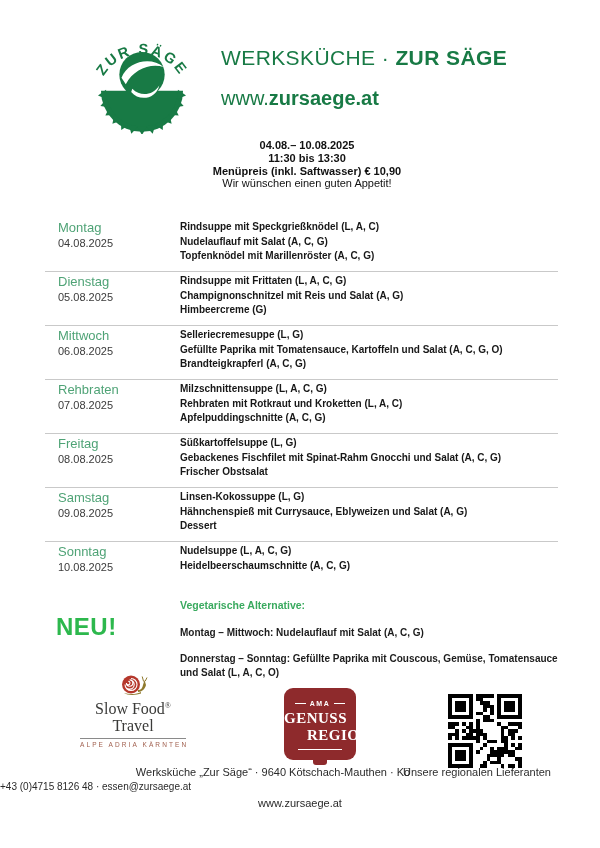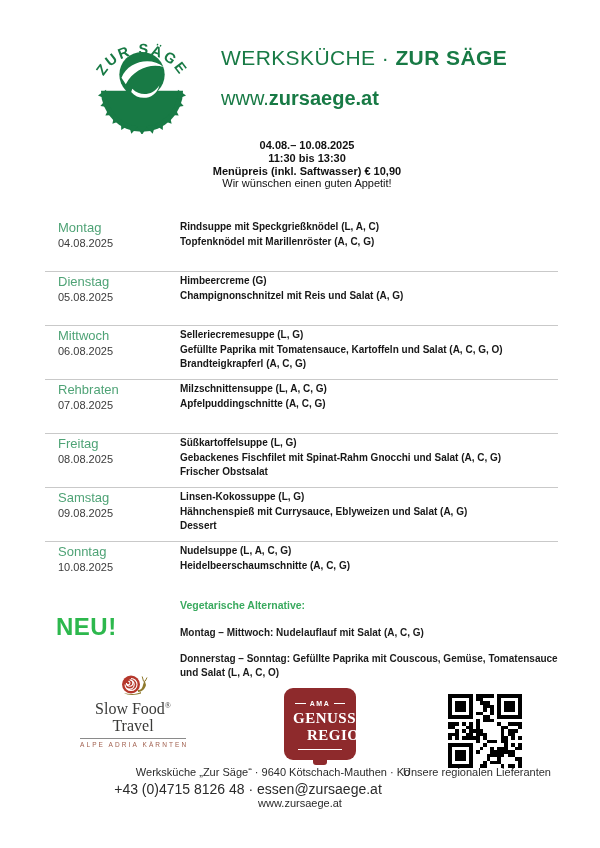--- a/index.html
+++ b/index.html
@@ -38,32 +38,32 @@
   .veg-line1 { position: absolute; left: 180px; top: 626px; width: 390px; font-size: 10px; font-weight: 700; line-height: 14px; }
   .veg-line2 { position: absolute; left: 180px; top: 652px; width: 385px; font-size: 10px; font-weight: 700; line-height: 14px; }
   
   .slowfood { position: absolute; left: 80px; top: 674px; width: 106px; text-align: center; font-family: "Liberation Serif", serif; color: #3b3b39; }
   .snail { display: block; margin: 0 auto 1px auto; }
   .sf-line1 { font-size: 16px; line-height: 17px; }
   .sf-line1 sup { font-size: 8px; }
   .sf-line2 { font-size: 16px; line-height: 17px; }
   .sf-rule { border-top: 1px solid #8a8a8a; margin: 4px 0 2px 0; }
   .sf-line3 { font-family: "Liberation Sans", sans-serif; font-size: 6.5px; letter-spacing: 2.1px; color: #a1604f; white-space: nowrap; }
-  .ama { position: absolute; left: 284px; top: 688px; width: 72px; height: 72px; background: #8e2a2c; border-radius: 9px; color: #fff; text-align: right; font-family: "Liberation Serif", serif; }
+  .ama { position: absolute; left: 284px; top: 688px; width: 72px; height: 72px; background: #8e2a2c; border-radius: 9px; color: #fff; text-align: left; font-family: "Liberation Serif", serif; }
   .ama:after { content: ""; position: absolute; left: 29px; bottom: -5px; width: 14px; height: 6px; background: #8e2a2c; border-radius: 0 0 3px 3px; }
   .ama-top { display: flex; align-items: center; justify-content: center; gap: 4px; margin-top: 12px; font-family: "Liberation Sans", sans-serif; font-size: 7px; font-weight: 700; letter-spacing: 1.5px; }
   .ama-dash { display: inline-block; width: 11px; height: 1px; background: #fff; }
   .ama-mid { font-size: 15px; font-weight: 700; letter-spacing: 0.5px; line-height: 17px; margin-top: 3px; }
   .ama-bot { font-size: 15px; font-weight: 700; letter-spacing: 0.5px; line-height: 17px; padding-left: 23px; }
   .ama-rule { width: 44px; height: 1px; background: #fff; margin: 5px auto 0 auto; }
   .qr { position: absolute; left: 448px; top: 694px; width: 74px; height: 74px; }
   .qr-caption { position: absolute; left: 403px; top: 766px; font-size: 11px; color: #2e2e2e; }
   
   .footer-line1 { position: absolute; left: 0; top: 766px; width: 546px; text-align: center; font-size: 11px; color: #2a2a2a; }
-  .footer-line2 { position: absolute; left: 0; top: 781px; width: 496px; text-align: center; font-size: 14px; color: #2a2a2a; }
+  .footer-line2 { position: absolute; left: 0; top: 781px; width: 496px; text-align: left; font-size: 10px; color: #2a2a2a; }
   .footer-line3 { position: absolute; left: 0; top: 797px; width: 600px; text-align: center; font-size: 11px; color: #2a2a2a; }
 </style>
 </head>
 <body>
 
 <div class="logo-wrap">
   <svg width="108" height="108" viewBox="0 0 100 100">
     <defs>
       <path id="arcpath" d="M 10,58 A 41,41 0 0 1 90,58" fill="none"></path>
       <polygon id="tooth" points="50,101 45.5,93 54.5,93"></polygon>
@@ -110,32 +110,34 @@
 </div>
 
 <div class="menu">
   <div class="day-row">
     <div class="day-col">
       <div class="day-name">Montag</div>
       <div class="day-date">04.08.2025</div>
     </div>
     <div class="dish-col">
         <div class="dish">Rindsuppe mit Speckgrießknödel (L, A, C)</div>
+        <div class="dish">Nudelauflauf mit Salat (A, C, G)</div>
         <div class="dish">Topfenknödel mit Marillenröster (A, C, G)</div>
       </div>
   </div>
 
   <div class="day-row">
     <div class="day-col">
       <div class="day-name">Dienstag</div>
       <div class="day-date">05.08.2025</div>
     </div>
     <div class="dish-col">
+        <div class="dish">Rindsuppe mit Frittaten (L, A, C, G)</div>
+        <div class="dish">Champignonschnitzel mit Reis und Salat (A, G)</div>
         <div class="dish">Himbeercreme (G)</div>
-        <div class="dish">Champignonschnitzel mit Reis und Salat (A, G)</div>
       </div>
   </div>
 
   <div class="day-row">
     <div class="day-col">
       <div class="day-name">Mittwoch</div>
       <div class="day-date">06.08.2025</div>
     </div>
     <div class="dish-col">
         <div class="dish">Selleriecremesuppe (L, G)</div>
@@ -144,20 +146,21 @@
       </div>
   </div>
 
   <div class="day-row">
     <div class="day-col">
       <div class="day-name">Rehbraten</div>
       <div class="day-date">07.08.2025</div>
     </div>
     <div class="dish-col">
         <div class="dish">Milzschnittensuppe (L, A, C, G)</div>
+        <div class="dish">Rehbraten mit Rotkraut und Kroketten (L, A, C)</div>
         <div class="dish">Apfelpuddingschnitte (A, C, G)</div>
       </div>
   </div>
 
   <div class="day-row">
     <div class="day-col">
       <div class="day-name">Freitag</div>
       <div class="day-date">08.08.2025</div>
     </div>
     <div class="dish-col">

